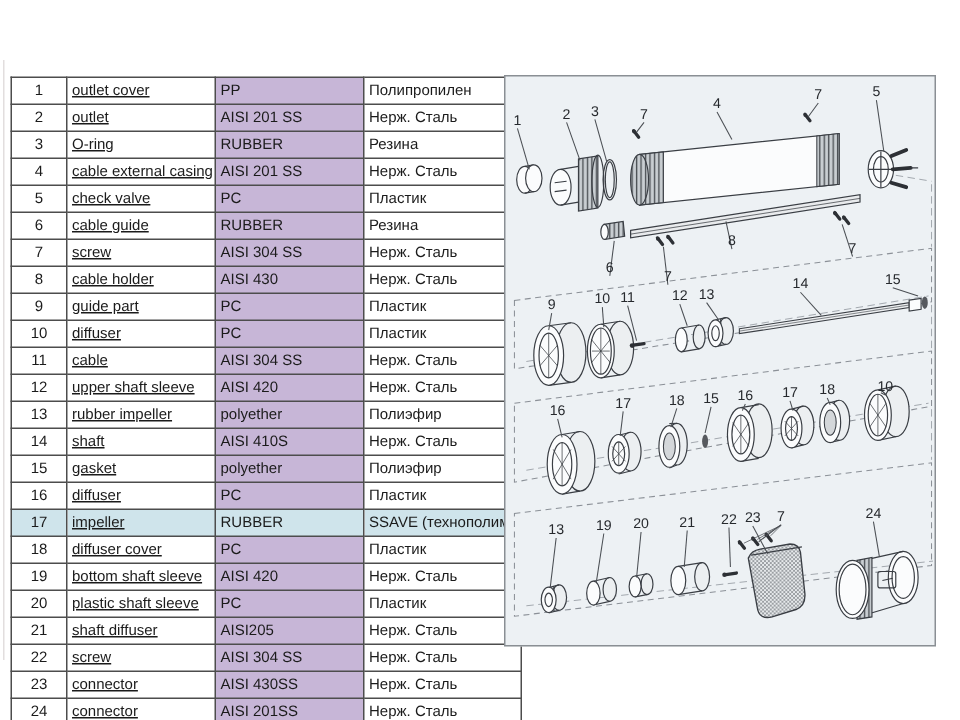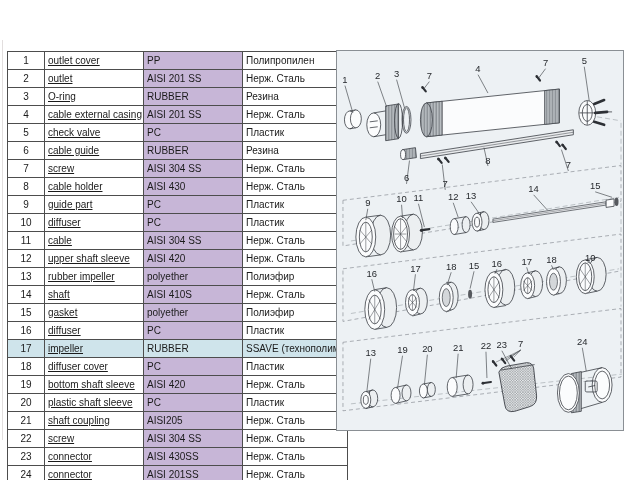--- a/index.html
+++ b/index.html
@@ -160,21 +160,21 @@
         <td class="c-rus">Нерж. Сталь</td>
       </tr>
       <tr>
         <td class="c-num">20</td>
         <td class="c-name">plastic shaft sleeve</td>
         <td class="c-mat">PC</td>
         <td class="c-rus">Пластик</td>
       </tr>
       <tr>
         <td class="c-num">21</td>
-        <td class="c-name">shaft coupling</td>
+        <td class="c-name">shaft diffuser</td>
         <td class="c-mat">AISI205</td>
         <td class="c-rus">Нерж. Сталь</td>
       </tr>
       <tr>
         <td class="c-num">22</td>
         <td class="c-name">screw</td>
         <td class="c-mat">AISI 304 SS</td>
         <td class="c-rus">Нерж. Сталь</td>
       </tr>
       <tr>

